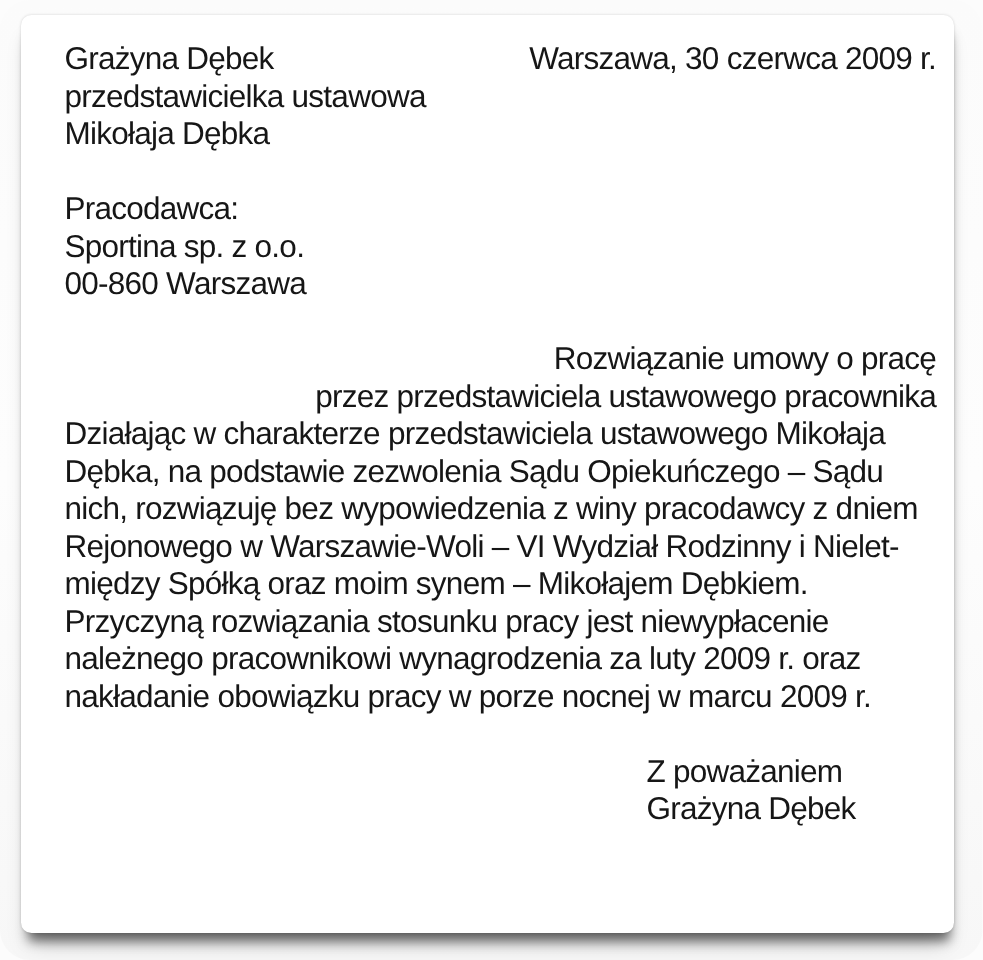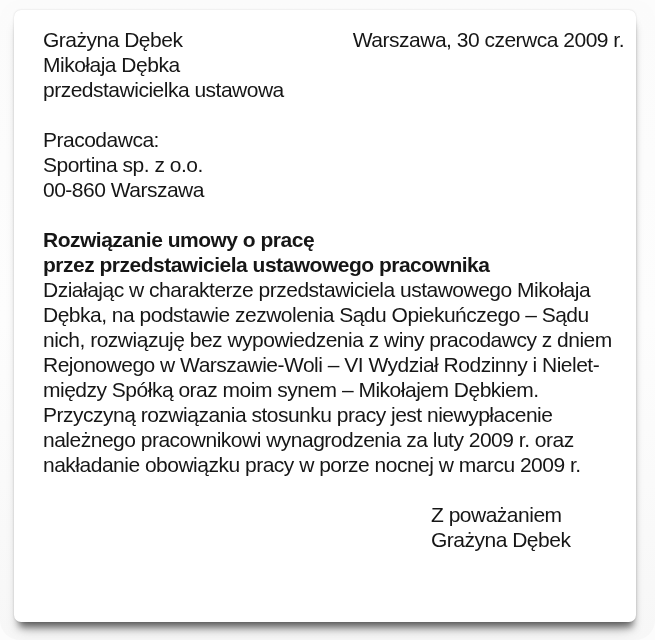--- a/index.html
+++ b/index.html
@@ -36,39 +36,39 @@
     letter-spacing: -0.5px;
   }
   .line { white-space: nowrap; }
   .spacer { height: 25px; }
   .header-row {
     display: flex;
     justify-content: space-between;
     align-items: flex-start;
   }
   .title-block {
-    text-align: left;
-    font-weight: bold;
+    text-align: right;
+    font-weight: normal;
   }
   .closing-block {
     padding-left: 388px;
   }
 </style>
 </head>
 <body>
 
 <div class="backdrop">
   <div class="page">
     <div class="content">
 
       <div class="header-row">
         <div>
           <div class="line">Grażyna Dębek</div>
+          <div class="line">przedstawicielka ustawowa</div>
           <div class="line">Mikołaja Dębka</div>
-          <div class="line">przedstawicielka ustawowa</div>
         </div>
         <div class="line">Warszawa, 30 czerwca 2009 r.</div>
       </div>
 
       <div class="spacer"></div>
 
       <div>
         <div class="line">Pracodawca:</div>
         <div class="line">Sportina sp. z o.o.</div>
         <div class="line">00-860 Warszawa</div>

